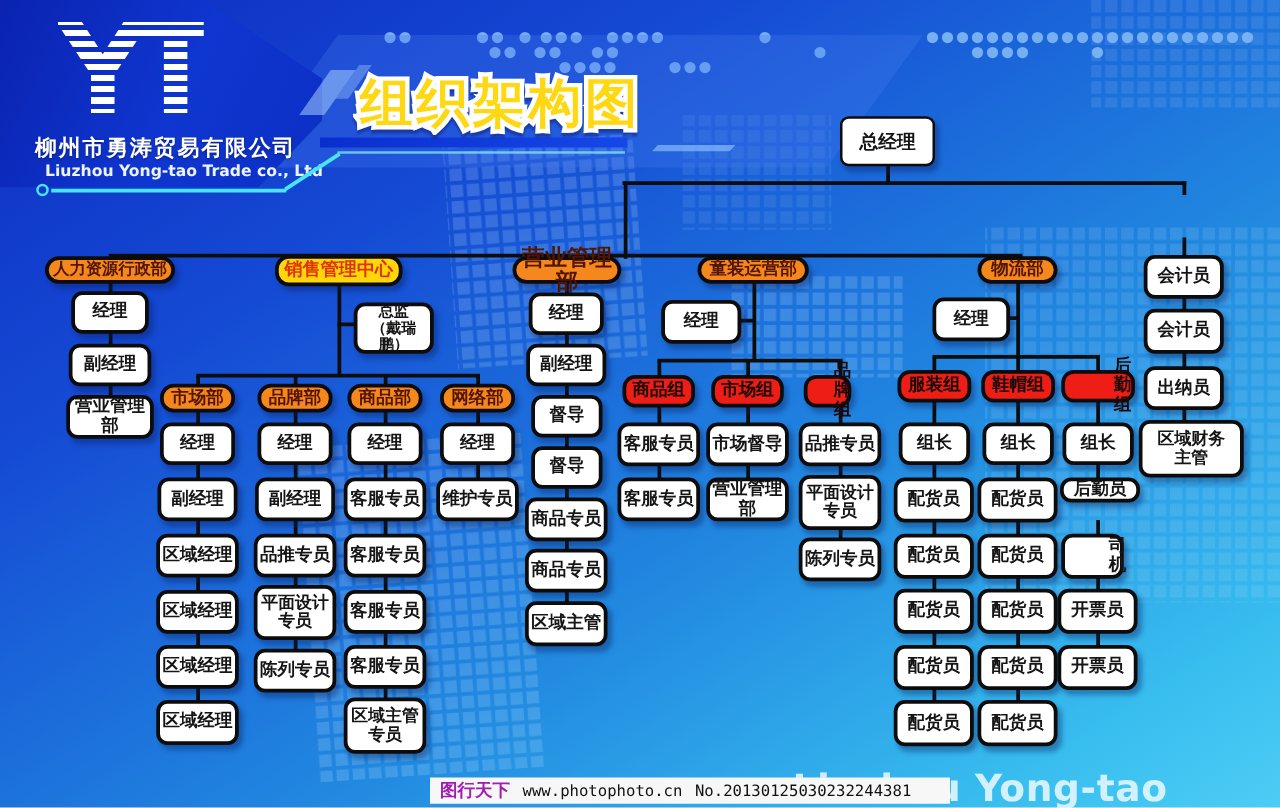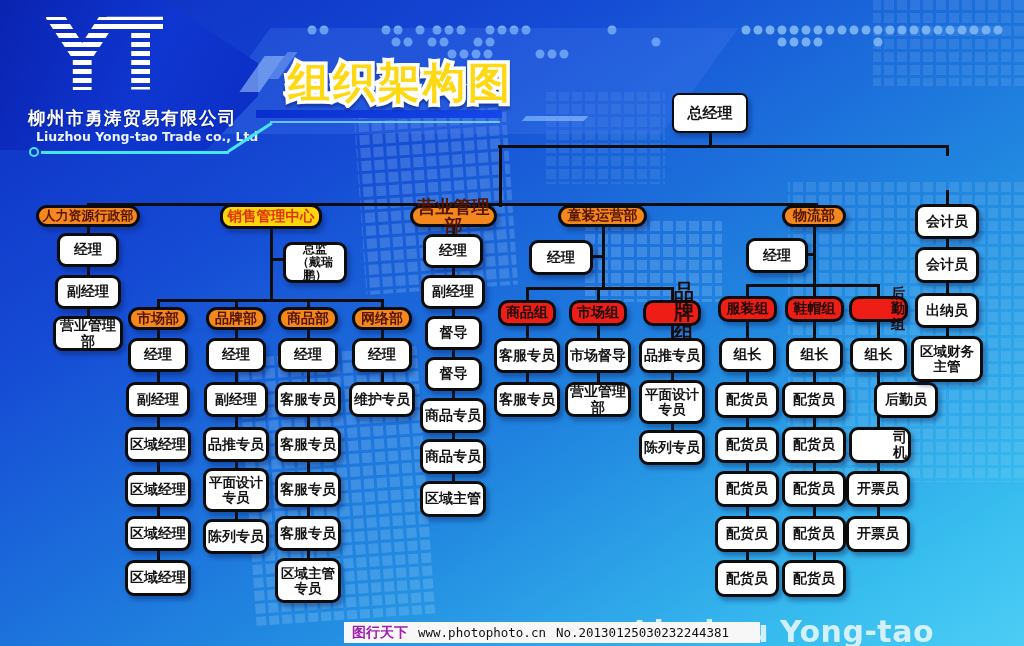--- a/index.html
+++ b/index.html
@@ -199,21 +199,21 @@
       <div class="node t-staff" style="left: 423px; top: 234px; width: 60px; height: 34px;">经理</div>
       <div class="node t-staff" style="left: 421px; top: 275px; width: 64px; height: 34px;">副经理</div>
       <div class="node t-staff" style="left: 425px; top: 316px; width: 57px; height: 34px;">督导</div>
       <div class="node t-staff" style="left: 425px; top: 357px; width: 57px; height: 34px;">督导</div>
       <div class="node t-staff" style="left: 420px; top: 398px; width: 66px; height: 35px;">商品专员</div>
       <div class="node t-staff" style="left: 420px; top: 439px; width: 66px; height: 35px;">商品专员</div>
       <div class="node t-staff" style="left: 420px; top: 481px; width: 66px; height: 36px;">区域主管</div>
       <div class="node t-staff" style="left: 529px; top: 240px; width: 64px; height: 35px;">经理</div>
       <div class="node t-group" style="left: 498px; top: 300px; width: 58px; height: 26px; font-size: 14px;">商品组</div>
       <div class="node t-group" style="left: 569px; top: 300px; width: 58px; height: 26px; font-size: 14px;">市场组</div>
-      <div class="node t-group" style="left: 643px; top: 300px; width: 58px; height: 26px; font-size: 20px; padding-left: 24px;">品牌组</div>
+      <div class="node t-group" style="left: 643px; top: 300px; width: 38px; height: 26px; font-size: 14px; padding-left: 24px;">品牌组</div>
       <div class="node t-staff" style="left: 494px; top: 338px; width: 66px; height: 35px;">客服专员</div>
       <div class="node t-staff" style="left: 494px; top: 382px; width: 66px; height: 35px;">客服专员</div>
       <div class="node t-staff" style="left: 565px; top: 338px; width: 66px; height: 35px;">市场督导</div>
       <div class="node t-staff" style="left: 565px; top: 382px; width: 66px; height: 35px;">营业管理部</div>
       <div class="node t-staff" style="left: 639px; top: 338px; width: 66px; height: 35px;">品推专员</div>
       <div class="node t-staff" style="left: 639px; top: 380px; width: 66px; height: 44px; font-size: 13.5px;">平面设计
 专员</div>
       <div class="node t-staff" style="left: 639px; top: 430px; width: 66px; height: 35px;">陈列专员</div>
       <div class="node t-staff" style="left: 746px; top: 238px; width: 62px; height: 35px;">经理</div>
       <div class="node t-group" style="left: 718px; top: 296px; width: 59px; height: 26px; font-size: 14px;">服装组</div>
@@ -225,28 +225,28 @@
       <div class="node t-staff" style="left: 715px; top: 471px; width: 64px; height: 36px;">配货员</div>
       <div class="node t-staff" style="left: 715px; top: 516px; width: 64px; height: 36px;">配货员</div>
       <div class="node t-staff" style="left: 715px; top: 560px; width: 64px; height: 37px;">配货员</div>
       <div class="node t-staff" style="left: 786px; top: 338px; width: 57px; height: 34px;">组长</div>
       <div class="node t-staff" style="left: 782px; top: 382px; width: 64px; height: 36px;">配货员</div>
       <div class="node t-staff" style="left: 782px; top: 427px; width: 64px; height: 36px;">配货员</div>
       <div class="node t-staff" style="left: 782px; top: 471px; width: 64px; height: 36px;">配货员</div>
       <div class="node t-staff" style="left: 782px; top: 516px; width: 64px; height: 36px;">配货员</div>
       <div class="node t-staff" style="left: 782px; top: 560px; width: 64px; height: 37px;">配货员</div>
       <div class="node t-staff" style="left: 850px; top: 338px; width: 57px; height: 34px;">组长</div>
-      <div class="node t-staff" style="left: 874px; top: 382px; width: 64px; height: 36px;">后勤员</div>
-      <div class="node t-staff" style="left: 849px; top: 427px; width: 62px; height: 36px; padding-left: 40px;">司机</div>
+      <div class="node t-staff" style="left: 848px; top: 382px; width: 64px; height: 20px;">后勤员</div>
+      <div class="node t-staff" style="left: 849px; top: 427px; width: 50px; height: 36px; padding-left: 40px;">司机</div>
       <div class="node t-staff" style="left: 846px; top: 471px; width: 64px; height: 36px;">开票员</div>
       <div class="node t-staff" style="left: 846px; top: 516px; width: 64px; height: 36px;">开票员</div>
       <div class="node t-staff" style="left: 915px; top: 204px; width: 64px; height: 35px;">会计员</div>
       <div class="node t-staff" style="left: 915px; top: 247px; width: 64px; height: 36px;">会计员</div>
       <div class="node t-staff" style="left: 915px; top: 293px; width: 64px; height: 35px;">出纳员</div>
-      <div class="node t-staff" style="left: 911px; top: 336px; width: 72px; height: 46px; font-size: 13.5px;">区域财务
+      <div class="node t-staff" style="left: 911px; top: 336px; width: 84px; height: 46px; font-size: 13.5px;">区域财务
 主管</div>
       <div class="ln" style="left: 709px; top: 130px; width: 3px; height: 17px;"></div>
       <div class="ln" style="left: 498px; top: 145px; width: 451px; height: 3px;"></div>
       <div class="ln" style="left: 499px; top: 145px; width: 3px; height: 62px;"></div>
       <div class="ln" style="left: 946px; top: 145px; width: 3px; height: 11px;"></div>
       <div class="ln" style="left: 87px; top: 203px; width: 731px; height: 3px;"></div>
       <div class="ln" style="left: 270px; top: 228px; width: 3px; height: 72px;"></div>
       <div class="ln" style="left: 270px; top: 258px; width: 16px; height: 3px;"></div>
       <div class="ln" style="left: 157px; top: 299px; width: 227px; height: 3px;"></div>
       <div class="ln" style="left: 157px; top: 301px; width: 3px; height: 8px;"></div>

